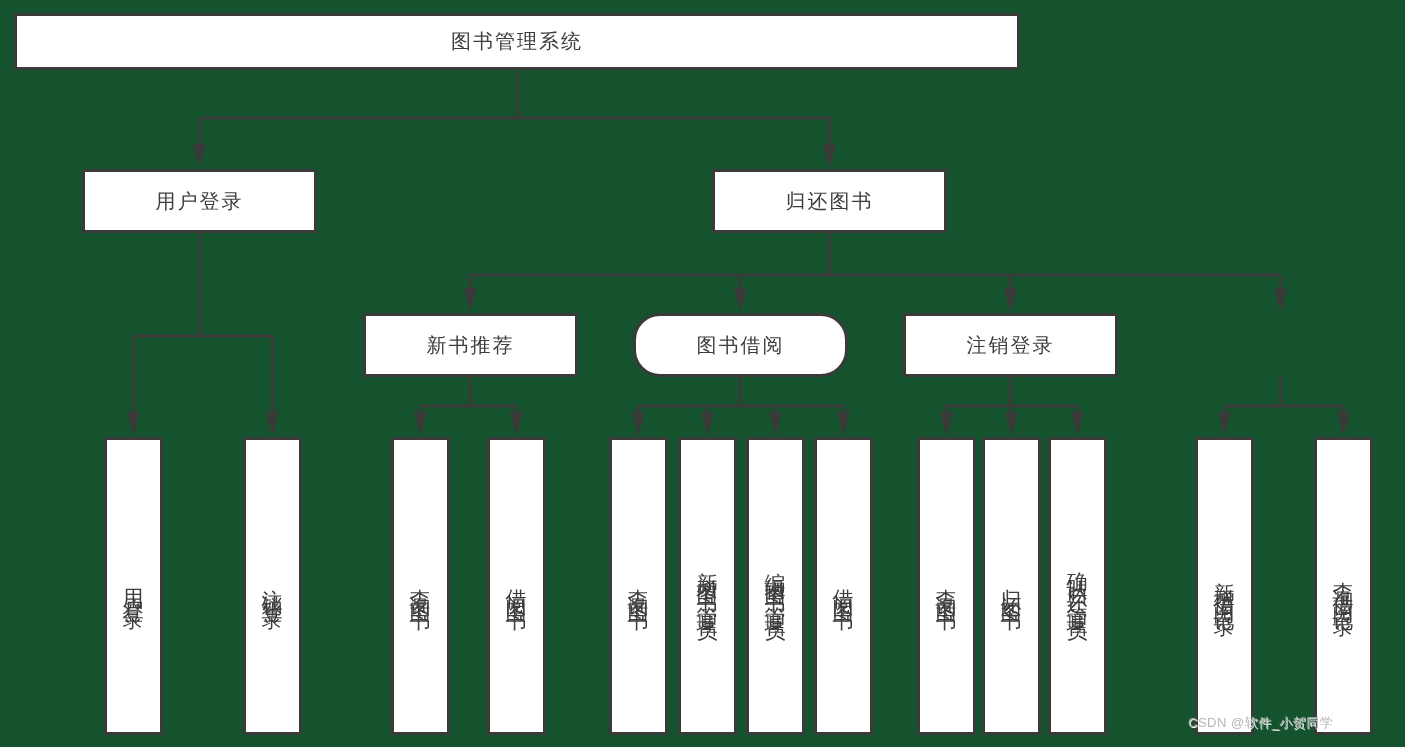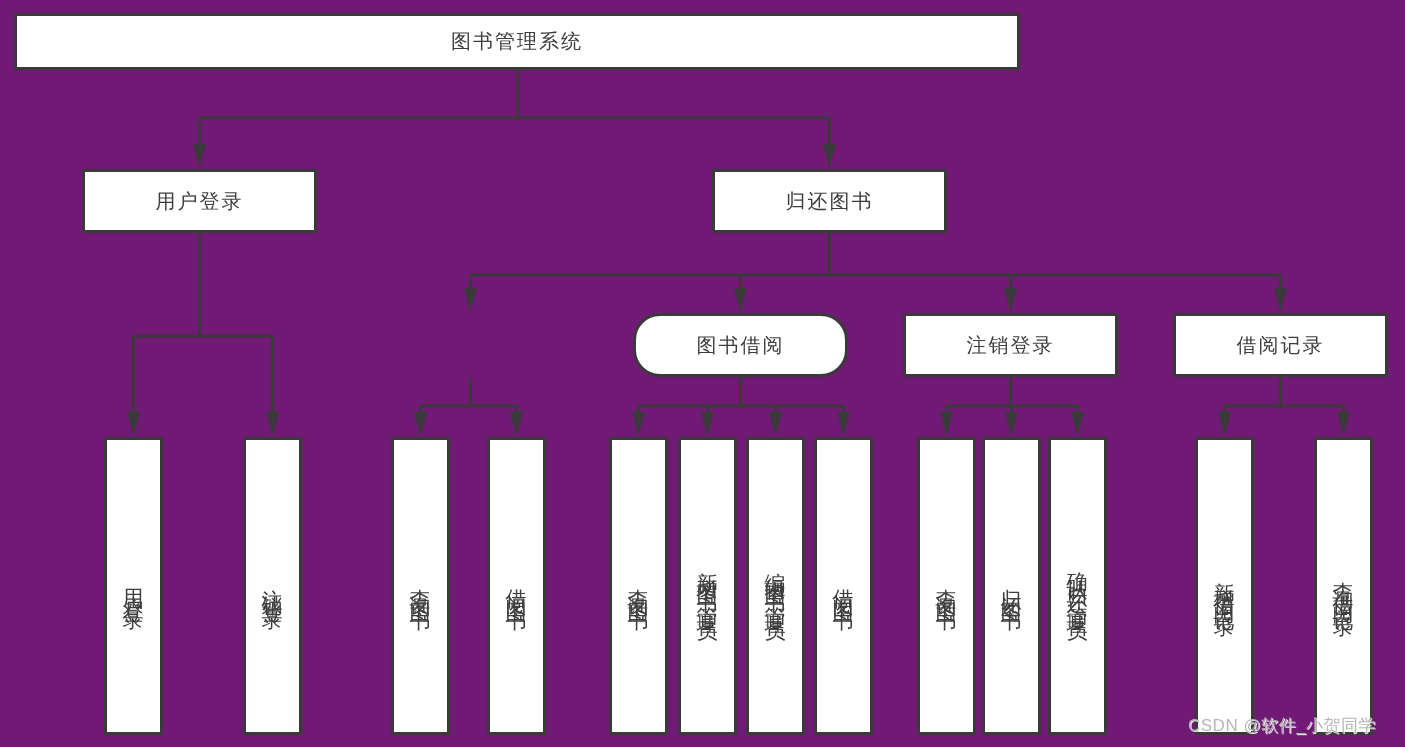--- a/index.html
+++ b/index.html
@@ -1,34 +1,34 @@
 <!DOCTYPE html>
 <html><head>
 <meta charset="utf-8">
 <style>
   html,body{margin:0;padding:0;background:#ffffff;}
   .stage{
-    position:relative;width:1405px;height:747px;background:#701a75;
+    position:relative;width:1405px;height:747px;background:#14532d;
     font-family:"Liberation Sans", sans-serif;overflow:hidden;
   }
   .wires{position:absolute;left:0;top:0;pointer-events:none;}
   .box{
     position:absolute;box-sizing:border-box;background:#ffffff;
     border:3px solid #3a3a3a;display:flex;align-items:center;justify-content:center;
     color:#3d3d3d;
   }
   .h-label{font-size:20px;letter-spacing:2px;white-space:nowrap;}
   .leaf{
     writing-mode:vertical-rl;text-orientation:mixed;
     font-size:21px;letter-spacing:7px;line-height:1;
     padding:4px 0;text-align:center;
   }
   .watermark{
     position:absolute;left:1188px;top:714px;z-index:5;
-    font-size:17px;color:#b6b6b6;letter-spacing:0.5px;white-space:nowrap;
+    font-size:13px;color:#b6b6b6;letter-spacing:0.5px;white-space:nowrap;
     text-shadow:1px 1px 0 rgba(255,255,255,0.9);
   }
 </style>
 </head>
 <body>
 
 <div class="stage">
 
   <svg class="wires" width="1405" height="747" viewBox="0 0 1405 747">
     <g stroke="#3a3a3a" stroke-width="3" fill="none">
@@ -97,23 +97,23 @@
       <polygon points="1218,412 1231,412 1224.5,436"></polygon>
       <polygon points="1337,412 1350,412 1343.5,436"></polygon>
     </g>
   </svg>
 
   <div class="box h-label" style="left:14px;top:13px;width:1006px;height:57px;">图书管理系统</div>
 
   <div class="box h-label" style="left:82px;top:169px;width:235px;height:64px;">用户登录</div>
   <div class="box h-label" style="left:712px;top:169px;width:235px;height:64px;">归还图书</div>
 
+  <div class="box h-label" style="left:363px;top:313px;width:215px;height:64px;">新书推荐</div>
   <div class="box h-label" style="left:633px;top:313px;width:215px;height:64px;border-radius:27px;">图书借阅</div>
   <div class="box h-label" style="left:903px;top:313px;width:215px;height:64px;">注销登录</div>
-  <div class="box h-label" style="left:1173px;top:313px;width:215px;height:64px;">借阅记录</div>
 
   <div class="box leaf" style="left:104px;top:437px;width:59px;height:298px;">用户登录</div>
   <div class="box leaf" style="left:243px;top:437px;width:59px;height:298px;">注销登录</div>
 
   <div class="box leaf" style="left:391px;top:437px;width:59px;height:298px;">查询图书</div>
   <div class="box leaf" style="left:487px;top:437px;width:59px;height:298px;">借阅图书</div>
 
   <div class="box leaf" style="left:609px;top:437px;width:59px;height:298px;">查询图书</div>
   <div class="box leaf" style="left:678px;top:437px;width:59px;height:298px;">新增图书（管理员）</div>
   <div class="box leaf" style="left:746px;top:437px;width:59px;height:298px;">编辑图书（管理员）</div>

